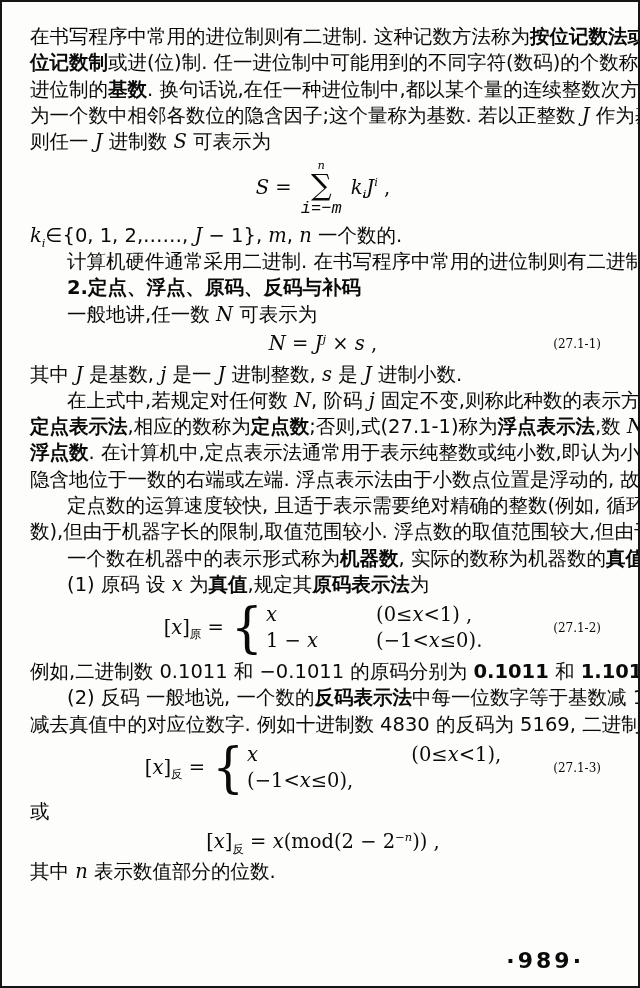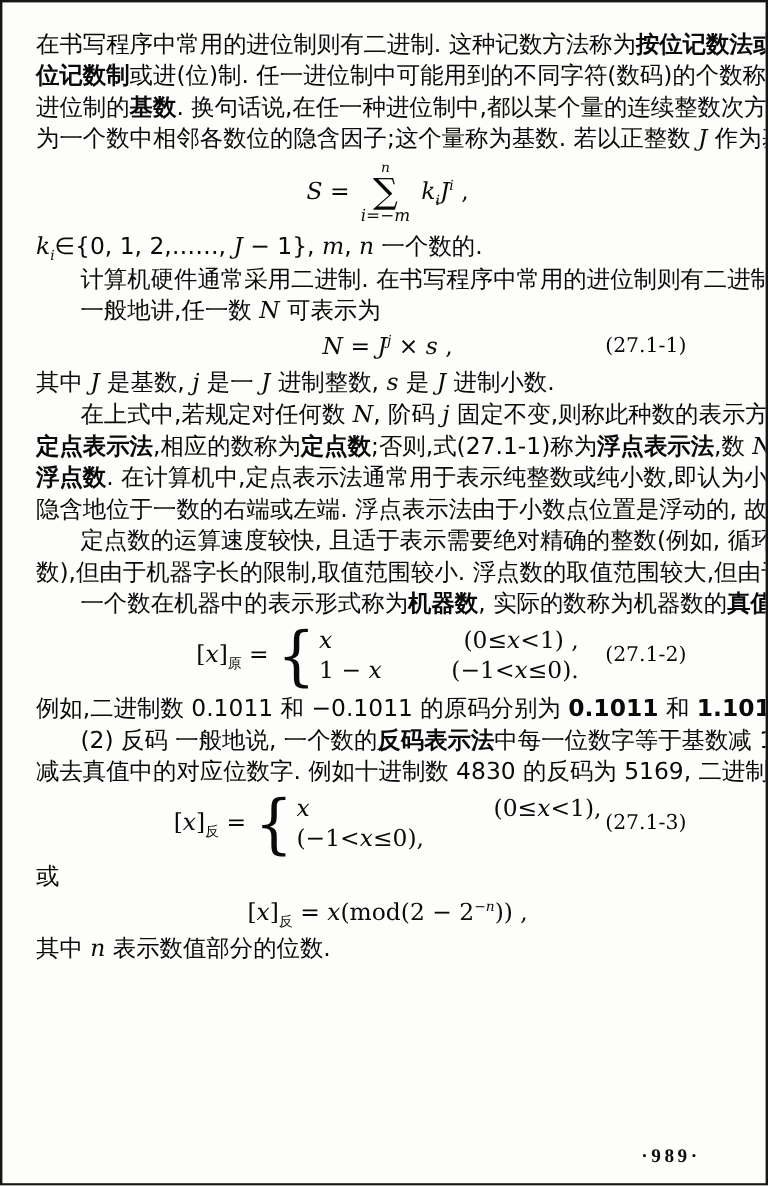--- a/index.html
+++ b/index.html
@@ -25,65 +25,68 @@
   sup.i, sub.i { font-family:"DejaVu Serif", serif; font-style:italic; }
 
   .formula {
     position:relative; text-align:center;
     font-family:"DejaVu Serif", serif;
     font-size:19.5px; line-height:1.15;
     padding:5px 0 6px 0;
   }
   .formula .f-inner { display:inline-block; vertical-align:middle; }
   .formula .eqno {
-    position:absolute; right:44px; top:50%; transform:translateY(-50%);
-    font-family:"DejaVu Serif", serif; font-size:17px;
+    position:absolute; right:15px; top:50%; transform:translateY(-50%);
+    font-family:"DejaVu Serif", serif; font-size:12px;
   }
   .sum { display:inline-flex; flex-direction:column; align-items:center; vertical-align:middle; line-height:1; margin:0 3px; }
   .sum-top { font-size:11.5px; margin-bottom:1px; }
   .sum-sigma { font-size:29px; line-height:0.85; font-style:normal; }
-  .sum-bot { font-size:14px; margin-top:2px; }
+  .sum-bot { font-size:17px; margin-top:2px;font-family:Liberation Mono, monospace; }
 
   .cases { display:inline-flex; align-items:center; vertical-align:middle; text-align:left; }
   .brace { font-size:50px; line-height:1; margin:0 3px 0 1px; font-weight:400; transform:scaleY(1.08); display:inline-block; }
   .cases-grid { display:inline-grid; grid-template-columns:auto auto; column-gap:58px; row-gap:3px; font-size:19.5px; }
   .cases-expr { text-align:left; }
-  .cases-cond { text-align:right; }
+  .cases-cond { text-align:left; }
 
   .pagenum {
     position:absolute; right:54px; bottom:13px;
-    font-size:16px; font-weight:900; letter-spacing:3px;font-family:Liberation Serif, serif;
+    font-size:22px; font-weight:900; letter-spacing:3px;
   }
 </style>
 </head>
 <body>
 
 <div class="page">
   <div class="doc-body" id="doc-body">
       <div class="tline"><span>在书写程序中常用的进位制则有二进制. 这种记数方法称为</span><span class="b">按位记数法或进</span></div>
       <div class="tline"><span class="b">位记数制</span><span>或进(位)制. 任一进位制中可能用到的不同字符(数码)的个数称为该</span></div>
       <div class="tline"><span>进位制的</span><span class="b">基数</span><span>. 换句话说,在任一种进位制中,都以某个量的连续整数次方幂作</span></div>
       <div class="tline"><span>为一个数中相邻各数位的隐含因子;这个量称为基数. 若以正整数 </span><span class="i">J</span><span> 作为基数,</span></div>
+      <div class="tline"><span>则任一 </span><span class="i">J</span><span> 进制数 </span><span class="i">S</span><span> 可表示为</span></div>
       <div class="formula"><span class="f-inner"><span class="i">S</span><span> = </span><span class="sum">
             <span class="sum-top i">n</span>
             <span class="sum-sigma">∑</span>
             <span class="sum-bot i">i=−m</span>
           </span><span> </span><span class="i">k</span><sub class="i">i</sub><span class="i">J</span><sup class="i">i</sup><span> ,</span></span></div>
       <div class="tline"><span class="i">k</span><sub class="i">i</sub><span>∈{0, 1, 2,……, </span><span class="i">J</span><span> − 1}, </span><span class="i">m</span><span>, </span><span class="i">n</span><span> 一个数的.</span></div>
       <div class="tline ind"><span>计算机硬件通常采用二进制. 在书写程序中常用的进位制则有二进制、八</span></div>
+      <div class="tline ind"><span class="b">2.定点、浮点、原码、反码与补码</span></div>
       <div class="tline ind"><span>一般地讲,任一数 </span><span class="i">N</span><span> 可表示为</span></div>
       <div class="formula"><span class="f-inner"><span class="i">N</span><span> = </span><span class="i">J</span><sup class="i">j</sup><span> × </span><span class="i">s</span><span> ,</span></span><span class="eqno">(27.1-1)</span></div>
       <div class="tline"><span>其中 </span><span class="i">J</span><span> 是基数, </span><span class="i">j</span><span> 是一 </span><span class="i">J</span><span> 进制整数, </span><span class="i">s</span><span> 是 </span><span class="i">J</span><span> 进制小数.</span></div>
       <div class="tline ind"><span>在上式中,若规定对任何数 </span><span class="i">N</span><span>, 阶码 </span><span class="i">j</span><span> 固定不变,则称此种数的表示方式为</span></div>
       <div class="tline"><span class="b">定点表示法</span><span>,相应的数称为</span><span class="b">定点数</span><span>;否则,式(27.1-1)称为</span><span class="b">浮点表示法</span><span>,数 </span><span class="i">N</span></div>
       <div class="tline"><span class="b">浮点数</span><span>. 在计算机中,定点表示法通常用于表示纯整数或纯小数,即认为小数点</span></div>
       <div class="tline"><span>隐含地位于一数的右端或左端. 浮点表示法由于小数点位置是浮动的, 故常用</span></div>
       <div class="tline ind"><span>定点数的运算速度较快, 且适于表示需要绝对精确的整数(例如, 循环的次</span></div>
       <div class="tline"><span>数),但由于机器字长的限制,取值范围较小. 浮点数的取值范围较大,但由于在</span></div>
       <div class="tline ind"><span>一个数在机器中的表示形式称为</span><span class="b">机器数</span><span>, 实际的数称为机器数的</span><span class="b">真值</span></div>
+      <div class="tline ind"><span>(1) 原码  设 </span><span class="i">x</span><span> 为</span><span class="b">真值</span><span>,规定其</span><span class="b">原码表示法</span><span>为</span></div>
       <div class="formula"><span class="f-inner"><span>[</span><span class="i">x</span><span>]</span><sub>原</sub><span> = </span><span class="cases">
             <span class="brace">{</span>
             <span class="cases-grid">
               <span class="cases-expr"><span class="i">x</span></span>
               <span class="cases-cond"><span>(0≤</span><span class="i">x</span><span>&lt;1) ,</span></span>
               <span class="cases-expr"><span>1 − </span><span class="i">x</span></span>
               <span class="cases-cond"><span>(−1&lt;</span><span class="i">x</span><span>≤0).</span></span>
             </span>
           </span></span><span class="eqno">(27.1-2)</span></div>
       <div class="tline"><span>例如,二进制数 0.1011 和 −0.1011 的原码分别为 </span><span class="b">0.1011</span><span> 和 </span><span class="b">1.1011</span></div>

